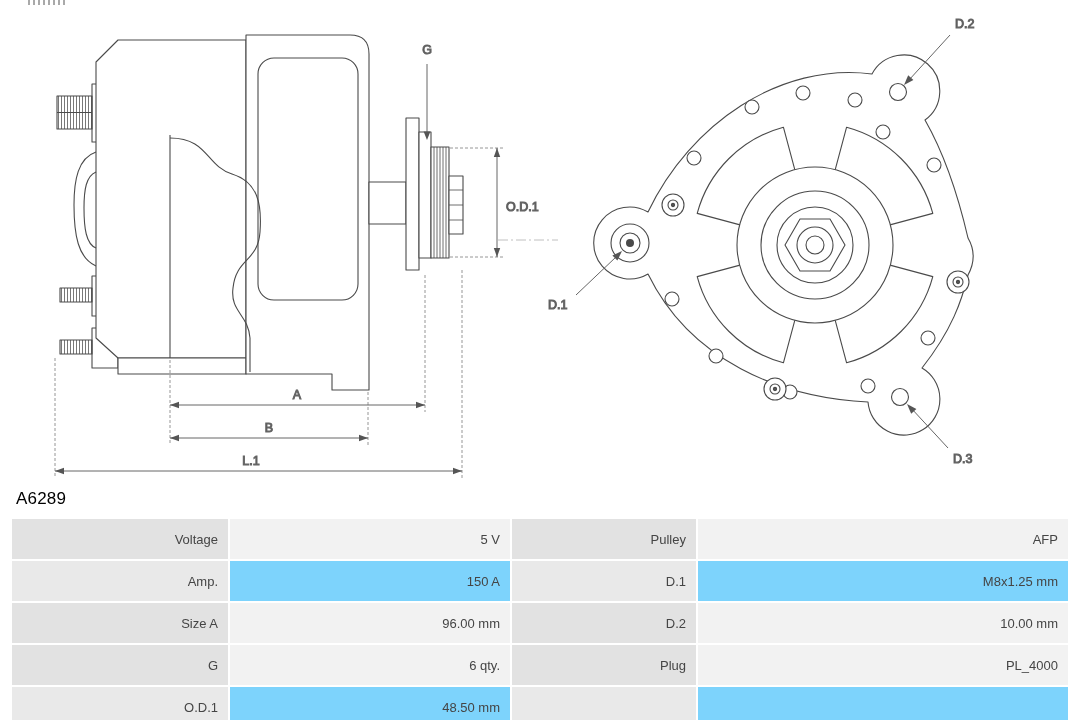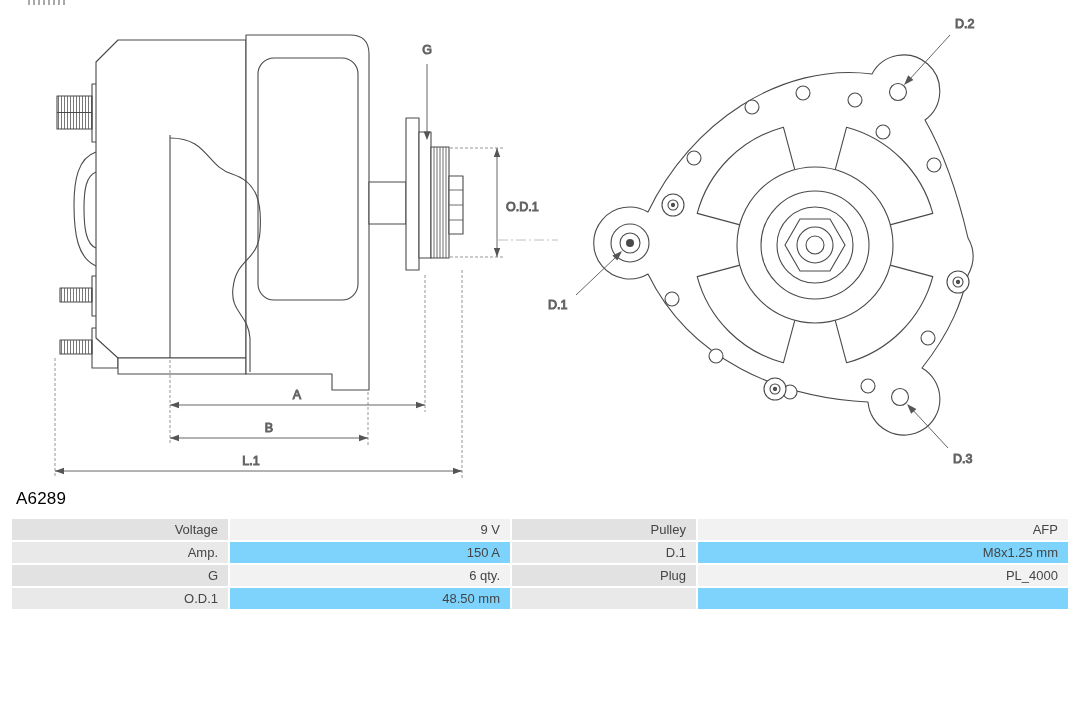--- a/index.html
+++ b/index.html
@@ -5,21 +5,21 @@
   html,body{margin:0;padding:0;background:#fff;}
   .stage{position:relative;width:1080px;height:720px;background:#fff;overflow:hidden;
          font-family:"Liberation Sans",sans-serif;}
   .corner-artifact{position:absolute;left:28px;top:0;width:40px;height:5px;
          background:repeating-linear-gradient(90deg,#9a9a9a 0 2px,transparent 2px 5px);opacity:.85;}
   .drawing-svg{position:absolute;left:0;top:0;}
   .drawing-svg text{font-family:"Liberation Sans",sans-serif;font-size:12.5px;fill:#333;}
   .part-number{position:absolute;left:16px;top:489px;font-size:17px;color:#000000;letter-spacing:.2px;}
   table.spec{position:absolute;left:10px;top:517px;width:1060px;border-collapse:separate;
          border-spacing:2px;table-layout:fixed;font-size:13px;color:#454545;}
-  table.spec td{height:21px;padding:0 10px 0 0;text-align:right;vertical-align:middle;
+  table.spec td{height:40px;padding:0 10px 0 0;text-align:right;vertical-align:middle;
          overflow:hidden;white-space:nowrap;}
   tr.r-odd  td.lab{background:#e2e2e2;} tr.r-odd  td.val{background:#f2f2f2;}
   tr.r-even td.lab{background:#e9e9e9;margin-left:42px;} tr.r-even td.val{background:#7dd3fc;}
 </style>
 </head>
 <body>
 
 <div class="stage">
 
   <div class="corner-artifact"></div>
@@ -210,31 +210,37 @@
   <table class="spec">
     <colgroup>
         <col style="width:216px">
         <col style="width:280px">
         <col style="width:184px">
         <col style="width:370px">
       </colgroup>
     <tbody>
       <tr class="r-odd">
         <td class="lab">Voltage</td>
-        <td class="val">9 V</td>
+        <td class="val">5 V</td>
         <td class="lab">Pulley</td>
         <td class="val">AFP</td>
       </tr>
       <tr class="r-even">
         <td class="lab">Amp.</td>
         <td class="val">150 A</td>
         <td class="lab">D.1</td>
         <td class="val">M8x1.25 mm</td>
       </tr>
       <tr class="r-odd">
+        <td class="lab">Size A</td>
+        <td class="val">96.00 mm</td>
+        <td class="lab">D.2</td>
+        <td class="val">10.00 mm</td>
+      </tr>
+      <tr class="r-odd">
         <td class="lab">G</td>
         <td class="val">6 qty.</td>
         <td class="lab">Plug</td>
         <td class="val">PL_4000</td>
       </tr>
       <tr class="r-even">
         <td class="lab">O.D.1</td>
         <td class="val">48.50 mm</td>
         <td class="lab"></td>
         <td class="val"></td>

